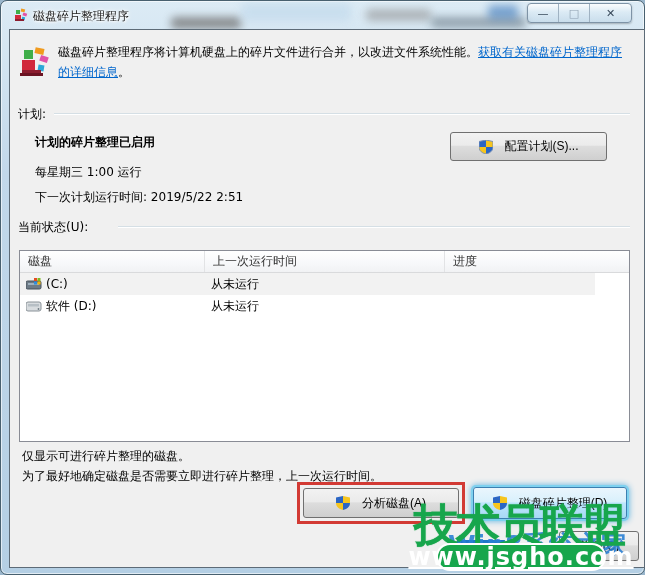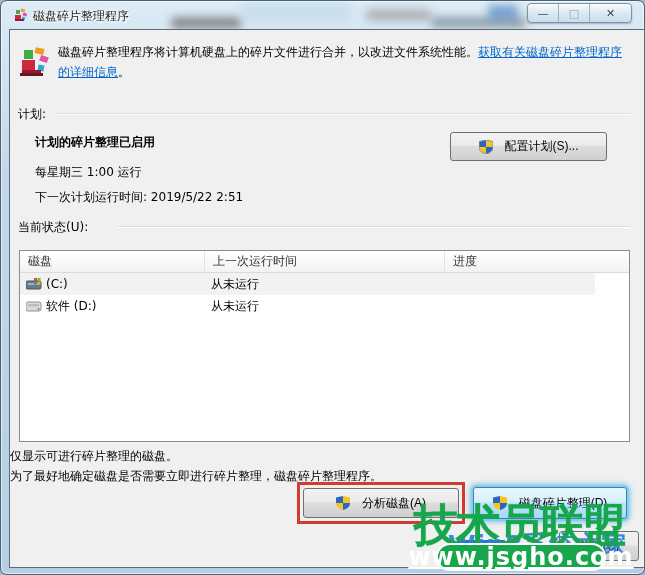--- a/index.html
+++ b/index.html
@@ -64,21 +64,21 @@
   .lv-header { display:flex; height:22px;
     background:linear-gradient(180deg,#ffffff 0%,#f7f8fa 60%,#f1f2f4 100%);
     border-bottom:1px solid #d9dadc; }
   .lv-hcell { display:flex; align-items:center; padding-left:8px; color:#333; border-right:1px solid #e2e3e5; }
   .lv-row { display:flex; height:22px; align-items:center; width:575px; }
   .lv-row.alt { background:#f2f2f2; }
   .lv-cell { display:flex; align-items:center; gap:4px; padding-left:6px; overflow:hidden; white-space:nowrap; }
   .w1{width:185px;} .w2{width:240px;} .w3{width:150px; border-right:none;}
   .drive-ic { width:16px; height:12px; position:relative; flex:0 0 auto; }
 
-  .note { left:0; top:0; white-space:nowrap; }
+  .note { left:12px; top:0; white-space:nowrap; }
 
   
   .red-box { left:287px; top:452px; width:168px; height:42px; border:3px solid #d23a34; background:transparent; z-index:5; }
   .analyze-btn { left:293px; top:458px; width:156px; height:30px; z-index:6; }
   .defrag-btn { left:463px; top:457px; width:154px; height:32px; z-index:4; }
   .close-btn { left:549px; top:501px; width:80px; height:30px; z-index:1; }
 
   
   .wm-blue-text { position:absolute; left:448px; top:528px; font-size:25px; font-weight:bold;
     color:rgba(42,127,212,.9); z-index:8; white-space:nowrap; letter-spacing:1px; }
@@ -197,21 +197,21 @@
             </svg>
           </span>
           <span>软件 (D:)</span>
         </div>
         <div class="lv-cell w2">从未运行</div>
         <div class="lv-cell w3"></div>
       </div>
     </div>
 
     <span class="abs note" style="top:418px;">仅显示可进行碎片整理的磁盘。</span>
-    <span class="abs note" style="top:438px;">为了最好地确定磁盘是否需要立即进行碎片整理，磁盘碎片整理程序。</span>
+    <span class="abs note" style="top:438px;">为了最好地确定磁盘是否需要立即进行碎片整理，上一次运行时间。</span>
 
     <div class="abs red-box"></div>
     <button class="btn abs analyze-btn">
       <svg class="shield" viewBox="0 0 14 14">
         <defs>
             <clipPath id="sh2">
               <path d="M7 0 L14 1.5 V7 C14 11 10.5 13.2 7 14 C3.5 13.2 0 11 0 7 V1.5 Z"></path>
             </clipPath>
           </defs>
         <g clip-path="url(#sh2)">

